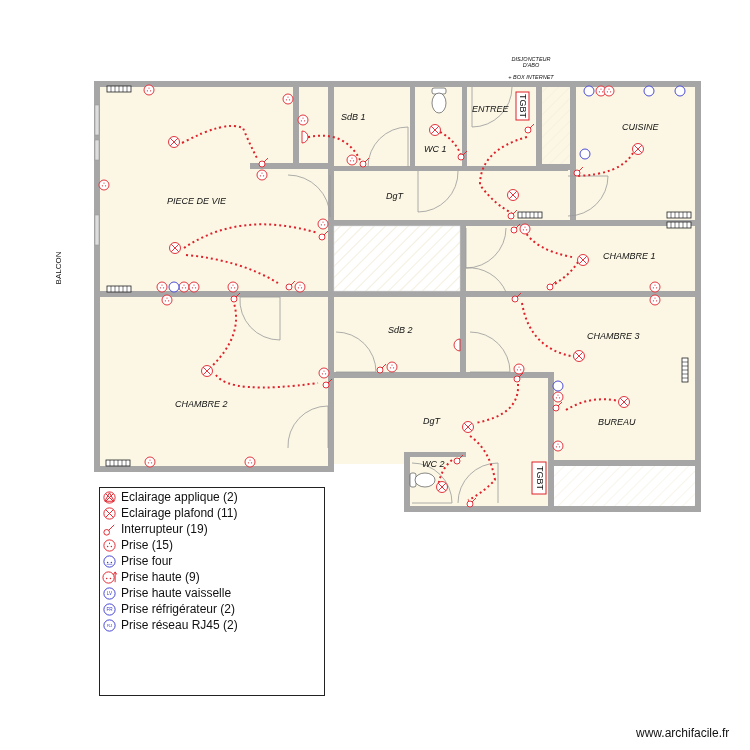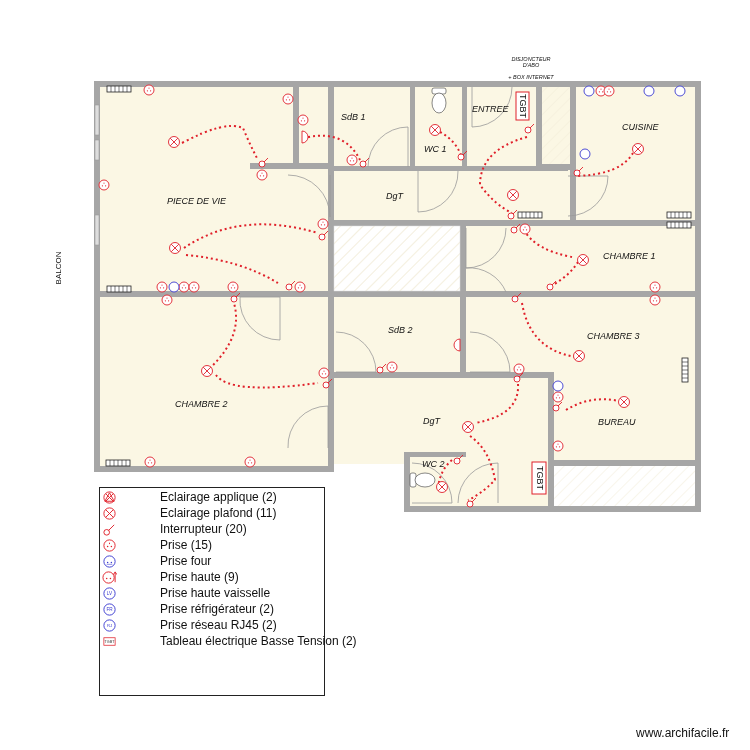--- a/index.html
+++ b/index.html
@@ -7,21 +7,21 @@
   #plan { position: absolute; left: 0; top: 0; }
   .room-label { font-family: "Liberation Sans", sans-serif; font-style: italic; font-size: 9px; fill: #111; }
   .tiny-label { font-family: "Liberation Sans", sans-serif; font-style: italic; font-size: 5.5px; fill: #111; }
   .balcon { font-family: "Liberation Sans", sans-serif; font-size: 8px; fill: #111; }
   .legend {
     position: absolute; left: 99px; top: 487px; width: 226px; height: 209px;
     border: 1px solid #222; background: #fff; box-sizing: border-box; padding: 1px 0 0 2px;
   }
   .legend-row { display: flex; align-items: center; height: 16px; }
   .legend-icon { width: 15px; height: 15px; margin-right: 4px; flex: none; }
-  .legend-text { font-family: "Liberation Sans", sans-serif; font-size: 12px; color: #111; white-space: nowrap; margin-left: 39px; }
+  .legend-text { font-family: "Liberation Sans", sans-serif; font-size: 12px; color: #111; white-space: nowrap; }
   .credit { position: absolute; left: 636px; top: 726px; font-family: "Liberation Sans", sans-serif; font-size: 12px; color: #111; }
 </style>
 </head>
 <body>
 
 <svg id="plan" width="750" height="750" viewBox="0 0 750 750" xmlns="http://www.w3.org/2000/svg">
   <defs>
     <pattern id="hatch" patternUnits="userSpaceOnUse" width="8" height="8" patternTransform="rotate(45)">
       <line x1="0" y1="0" x2="0" y2="8" stroke="#f1ecd8" stroke-width="1"></line>
     </pattern>
@@ -283,21 +283,21 @@
         <line x1="4" y1="4" x2="12" y2="12" stroke="#e0202a"></line>
         <line x1="12" y1="4" x2="4" y2="12" stroke="#e0202a"></line>
       </svg>
     <span class="legend-text">Eclairage plafond (11)</span>
   </div>
   <div class="legend-row">
     <svg class="legend-icon" viewBox="0 0 16 16">
         <circle cx="5" cy="11" r="3" fill="#fff" stroke="#e0202a"></circle>
         <line x1="7" y1="9" x2="13" y2="3" stroke="#e0202a"></line>
       </svg>
-    <span class="legend-text">Interrupteur (20)</span>
+    <span class="legend-text">Interrupteur (19)</span>
   </div>
   <div class="legend-row">
     <svg class="legend-icon" viewBox="0 0 16 16">
         <circle cx="8" cy="8" r="6" fill="#fff" stroke="#e0202a"></circle>
         <circle cx="6" cy="9" r="0.8" fill="#e0202a"></circle>
         <circle cx="10" cy="9" r="0.8" fill="#e0202a"></circle>
         <line x1="8" y1="5" x2="8" y2="6.5" stroke="#e0202a"></line>
       </svg>
     <span class="legend-text">Prise (15)</span>
   </div>
@@ -334,22 +334,15 @@
       </svg>
     <span class="legend-text">Prise réfrigérateur (2)</span>
   </div>
   <div class="legend-row">
     <svg class="legend-icon" viewBox="0 0 16 16">
         <circle cx="8" cy="8" r="6" fill="#fff" stroke="#3a3ad0"></circle>
         <text x="8" y="10" text-anchor="middle" font-size="4.5" fill="#3a3ad0" font-family="Liberation Sans, sans-serif">RJ</text>
       </svg>
     <span class="legend-text">Prise réseau RJ45 (2)</span>
   </div>
-  <div class="legend-row">
-    <svg class="legend-icon" viewBox="0 0 16 16">
-        <rect x="2" y="4" width="12" height="8" fill="#fff" stroke="#e0202a" stroke-width="0.8"></rect>
-        <text x="8" y="10" text-anchor="middle" font-size="4" fill="#333" font-family="Liberation Sans, sans-serif">TGBT</text>
-      </svg>
-    <span class="legend-text">Tableau électrique Basse Tension (2)</span>
-  </div>
 </div>
 
 <div class="credit">www.archifacile.fr</div>
 
 </body></html>

